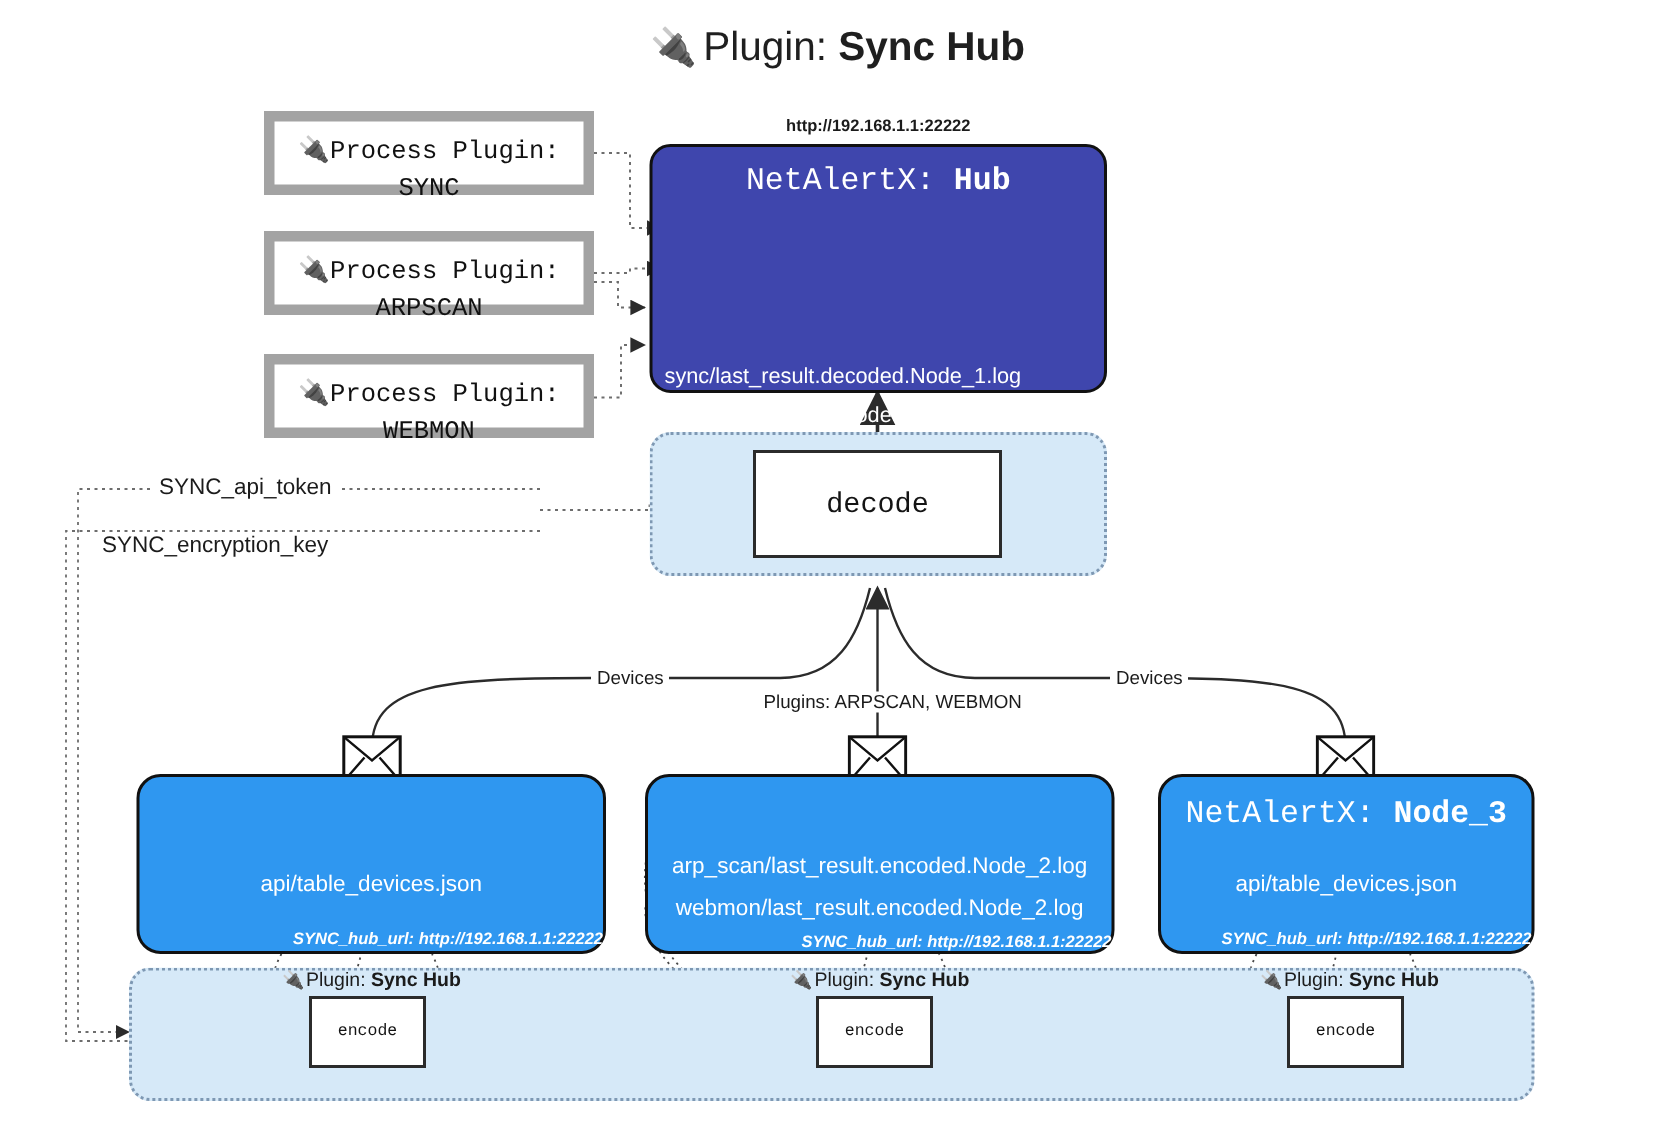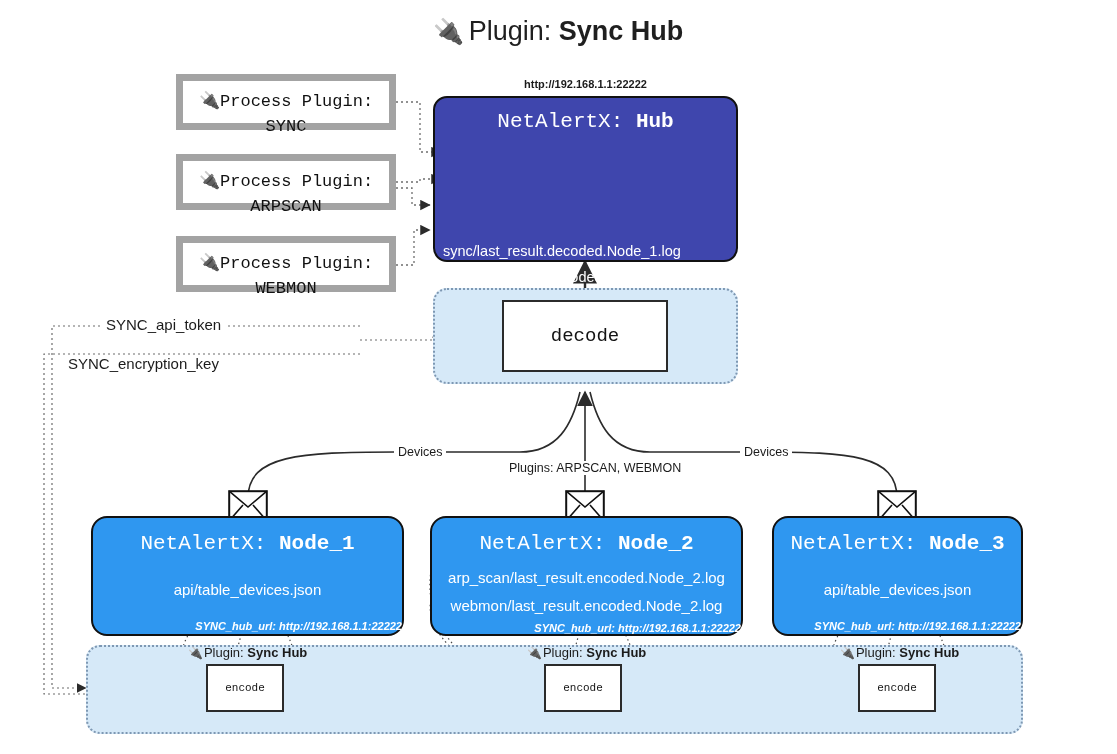--- a/index.html
+++ b/index.html
@@ -175,31 +175,25 @@
   <svg class="envelope" style="left:565px;top:490px;" viewBox="0 0 40 32">
     <rect x="1.2" y="1.2" width="37.6" height="29.6" fill="#fff" stroke="#111" stroke-width="2"></rect>
     <path d="M1.2,1.2 L20,17 L38.8,1.2 M1.2,30.8 L15,15 M38.8,30.8 L25,15" fill="none" stroke="#111" stroke-width="1.6"></path>
   </svg>
   <svg class="envelope" style="left:877px;top:490px;" viewBox="0 0 40 32">
     <rect x="1.2" y="1.2" width="37.6" height="29.6" fill="#fff" stroke="#111" stroke-width="2"></rect>
     <path d="M1.2,1.2 L20,17 L38.8,1.2 M1.2,30.8 L15,15 M38.8,30.8 L25,15" fill="none" stroke="#111" stroke-width="1.6"></path>
   </svg>
 
   <div class="node" style="left:91px;top:516px;width:313px;height:120px;">
-    <div class="node-title">
-      <span>NetAlertX: </span><span class="b">Node_1</span>
-    </div>
     <div class="node-line" style="top:63px;">api/table_devices.json</div>
     <div class="node-foot" style="top:102px;">SYNC_hub_url: http://192.168.1.1:22222</div>
   </div>
 
   <div class="node" style="left:430px;top:516px;width:313px;height:120px;">
-    <div class="node-title">
-      <span>NetAlertX: </span><span class="b">Node_2</span>
-    </div>
     <div class="node-line" style="top:51px;">arp_scan/last_result.encoded.Node_2.log</div>
     <div class="node-line" style="top:79px;">webmon/last_result.encoded.Node_2.log</div>
     <div class="node-foot" style="top:104px;">SYNC_hub_url: http://192.168.1.1:22222</div>
   </div>
 
   <div class="node" style="left:772px;top:516px;width:251px;height:120px;">
     <div class="node-title">
       <span>NetAlertX: </span><span class="b">Node_3</span>
     </div>
     <div class="node-line" style="top:63px;">api/table_devices.json</div>

